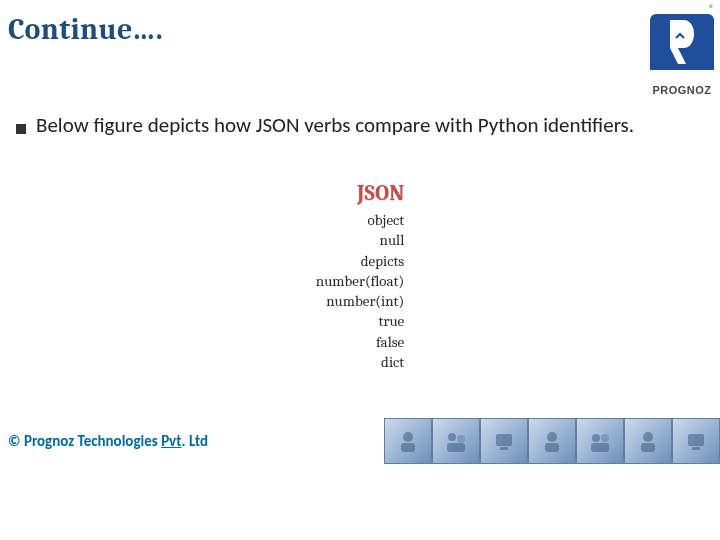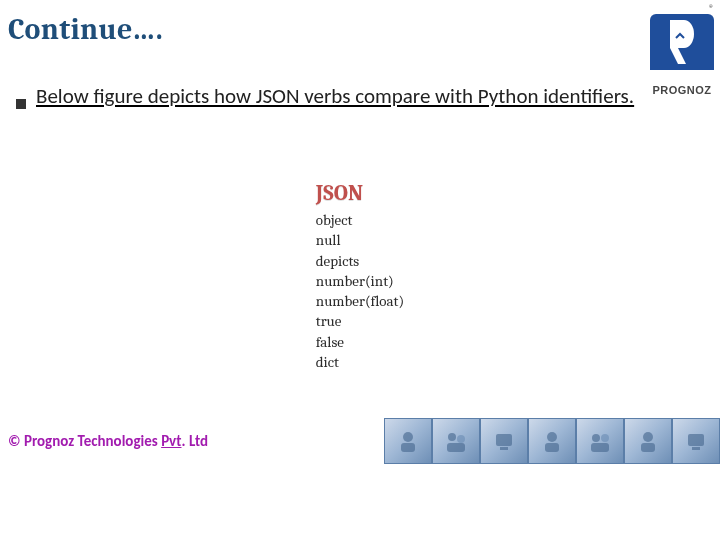--- a/index.html
+++ b/index.html
@@ -4,30 +4,30 @@
 <style>
   * { box-sizing: border-box; margin: 0; padding: 0; }
   html, body { width: 720px; height: 540px; font-family: Calibri, "Segoe UI", Arial, sans-serif; background: #fff; overflow: hidden; }
   .slide { position: relative; width: 720px; height: 464px; }
   .title { position: absolute; top: 12px; left: 8px; font-family: Cambria, Georgia, serif; font-size: 30px; font-weight: 700; color: #1f4e79; letter-spacing: 0.3px; }
   .logo-wrap { position: absolute; top: 4px; right: 6px; text-align: center; }
   .logo-reg { font-size: 10px; color: #555; text-align: right; line-height: 10px; }
   .logo-box { width: 64px; height: 56px; background: #1f4e9b; border-radius: 6px 6px 0 0; position: relative; display: flex; align-items: center; justify-content: center; }
   .logo-box svg { width: 40px; height: 48px; }
   .logo-text { font-family: "Arial Black", Arial, sans-serif; font-size: 11px; font-weight: 700; color: #444; letter-spacing: 0.5px; margin-top: 14px; }
-  .bullet-row { position: absolute; top: 83px; left: 16px; right: 8px; display: flex; align-items: flex-end; text-decoration: underline; }
+  .bullet-row { position: absolute; top: 112px; left: 16px; right: 8px; display: flex; align-items: center; }
   .bullet-mark { width: 10px; height: 10px; background: #333; margin-top: 8px; margin-right: 10px; flex: 0 0 auto; }
   .bullet-text { font-size: 21px; color: #222; line-height: 1.25; }
   .table-wrap { position: absolute; top: 180px; left: 0; right: 0; display: flex; justify-content: center; }
   .cmp-table { display: flex; gap: 48px; }
-  .col { display: flex; flex-direction: column; align-items: flex-start; }
+  .col { display: flex; flex-direction: column; align-items: flex-end; }
   .col-head { font-family: Cambria, Georgia, serif; font-size: 22px; font-weight: 700; color: #c0504d; margin-bottom: 4px; text-shadow: 0 1px 0 rgba(0,0,0,0.12); }
   .col-cell { font-family: Cambria, Georgia, serif; font-size: 15px; color: #2b2b2b; line-height: 1.35; }
   .footer { position: absolute; left: 0; right: 0; bottom: 0; height: 46px; display: flex; align-items: center; }
-  .footer-left { font-size: 15px; font-weight: 600; color: #a21caf; padding-left: 8px; white-space: nowrap; }
+  .footer-left { font-size: 15px; font-weight: 600; color: #0369a1; padding-left: 8px; white-space: nowrap; }
   .footer-left .pvt { text-decoration: underline; }
   .collage { position: absolute; right: 0; bottom: 0; display: flex; height: 46px; }
   .thumb { width: 48px; height: 46px; border: 1px solid #5b7ea8; background: linear-gradient(135deg,#cdd9ea 0%, #9db6d4 50%, #6e8fb6 100%); display: flex; align-items: center; justify-content: center; }
   .thumb svg { opacity: 0.65; }
 </style>
 </head>
 <body>
 <div class="slide">
 
   <div class="title">Continue….</div>
@@ -48,22 +48,22 @@
     <span class="bullet-text">Below figure depicts how JSON verbs compare with Python identifiers.</span>
   </div>
 
   <div class="table-wrap">
     <div class="cmp-table">
       <div class="col">
         <div class="col-head">JSON</div>
         <div class="col-cell">object</div>
         <div class="col-cell">null</div>
         <div class="col-cell">depicts</div>
+        <div class="col-cell">number(float)</div>
         <div class="col-cell">number(int)</div>
-        <div class="col-cell">number(float)</div>
         <div class="col-cell">true</div>
         <div class="col-cell">false</div>
         <div class="col-cell">dict</div>
       </div>
     </div>
   </div>
 
   <div class="footer">
     <div class="footer-left">
       <span>© Prognoz Technologies </span><span class="pvt">Pvt</span><span>. Ltd</span>

